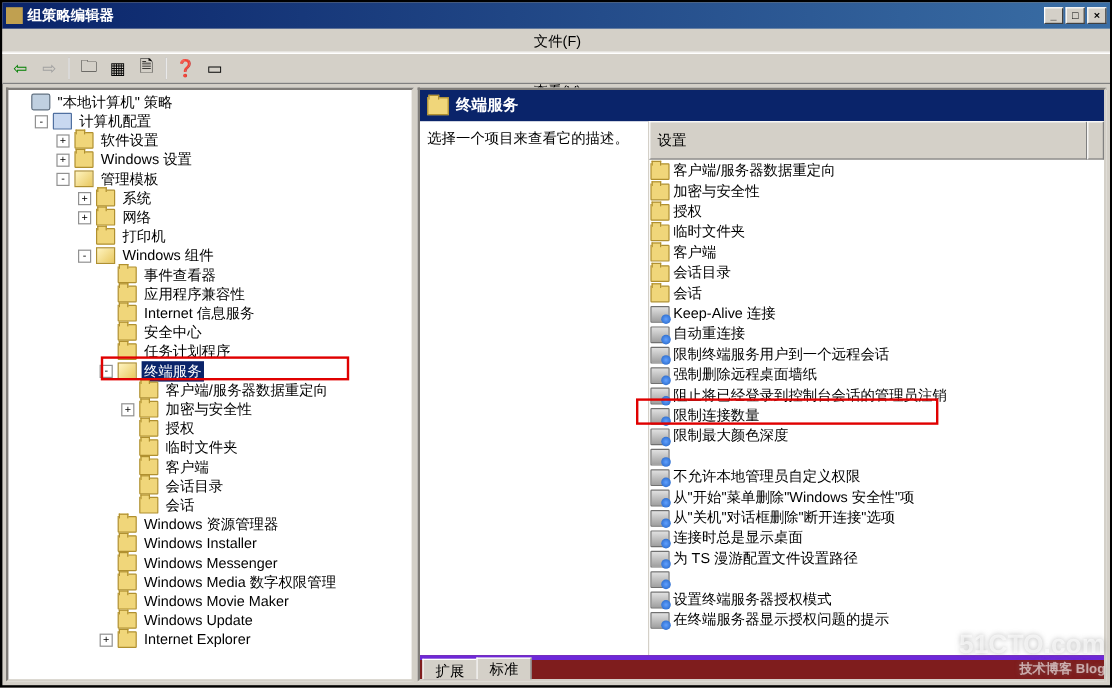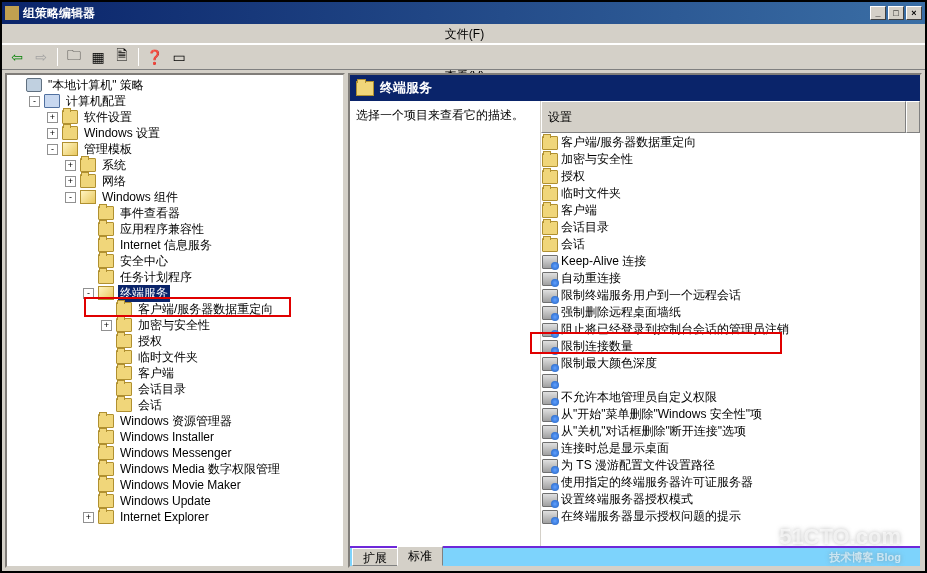--- a/index.html
+++ b/index.html
@@ -47,25 +47,25 @@
   .list-header-row { display: flex; }
   .list-header-fill { flex: 1; background: #d4d0c8; border: 1px solid #fff; border-right-color: #808080; border-bottom-color: #808080; }
   .list-body { flex: 1; overflow-y: auto; padding: 1px; }
   .list-item { display: flex; align-items: center; height: 17px; font-size: 12px; cursor: default; }
   .li-ico { width: 16px; height: 14px; margin-right: 3px; flex-shrink: 0; position: relative; }
   .li-folder { background: #f0d67a; border: 1px solid #b09030; border-radius: 0 1px 1px 1px; }
   .li-folder::before { content: ""; position: absolute; top: -3px; left: 0; width: 6px; height: 3px; background: #f0d67a; border: 1px solid #b09030; border-bottom: none; }
   .li-setting { background: linear-gradient(#e0e0e0, #a0a0a0); border: 1px solid #707070; border-radius: 1px; }
   .li-setting::after { content: ""; position: absolute; right: -2px; bottom: -2px; width: 8px; height: 8px; background: radial-gradient(#60a0ff, #2060c0); border-radius: 50%; }
 
-  .tabs { height: 20px; border-top: 2px solid #6d28d9; background: #7dd3fc; display: flex; align-items: flex-end; padding-left: 2px; font-size: 12px; }
+  .tabs { height: 20px; border-top: 4px solid #6d28d9; background: #7f1d1d; display: flex; align-items: center; padding-left: 2px; font-size: 12px; }
   .tab { height: 18px; padding: 1px 10px; border: 1px solid #808080; border-top-color: #fff; border-left-color: #fff; background: #d4d0c8; margin-right: -1px; }
   .tab.active { background: #d4d0c8; height: 20px; border-bottom-color: #d4d0c8; }
 
-  .watermark { position: absolute; right: 24px; bottom: 6px; color: rgba(255,255,255,0.6); font-size: 22px; font-weight: bold; font-family: Arial; pointer-events: none; text-shadow: 0 0 4px rgba(120,120,120,0.5); }
+  .watermark { position: absolute; right: 4px; bottom: 6px; color: rgba(255,255,255,0.6); font-size: 22px; font-weight: bold; font-family: Arial; pointer-events: none; text-shadow: 0 0 4px rgba(120,120,120,0.5); }
   .watermark .sub { font-size: 11px; display: block; text-align: right; }
 
   ::-webkit-scrollbar { width: 16px; height: 16px; }
   ::-webkit-scrollbar-track { background: #d4d0c8; }
   ::-webkit-scrollbar-thumb { background: #d4d0c8; border: 1px solid #fff; border-right-color: #404040; border-bottom-color: #404040; }
   ::-webkit-scrollbar-button { background: #d4d0c8; border: 1px solid #fff; border-right-color: #404040; border-bottom-color: #404040; height: 16px; }
 </style>
 </head>
 <body>
 
@@ -148,20 +148,27 @@
                           </div>
                         </li>
                       <li>
                           <div class="node">
                             <span class="exp">+</span>
                             <span class="ico ico-folder"></span>
                             <span class="lbl">网络</span>
                           </div>
                         </li>
                       <li>
+                          <div class="node">
+                            <span class="exp blank"></span>
+                            <span class="ico ico-folder"></span>
+                            <span class="lbl">打印机</span>
+                          </div>
+                        </li>
+                      <li>
                         <div class="node">
                             <span class="exp">-</span>
                             <span class="ico ico-folder-open"></span>
                             <span class="lbl">Windows 组件</span>
                           </div>
                         <ul>
                           <li>
                               <div class="node">
                                 <span class="exp blank"></span>
                                 <span class="ico ico-folder"></span>
@@ -404,21 +411,20 @@
               <div class="list-item">
                 <div class="li-ico li-setting"></div>
                 <span>连接时总是显示桌面</span>
               </div>
               <div class="list-item">
                 <div class="li-ico li-setting"></div>
                 <span>为 TS 漫游配置文件设置路径</span>
               </div>
               <div class="list-item">
                 <div class="li-ico li-setting"></div>
-                <span>使用指定的终端服务器许可证服务器</span>
               </div>
               <div class="list-item">
                 <div class="li-ico li-setting"></div>
                 <span>设置终端服务器授权模式</span>
               </div>
               <div class="list-item">
                 <div class="li-ico li-setting"></div>
                 <span>在终端服务器显示授权问题的提示</span>
               </div>
             </div>

